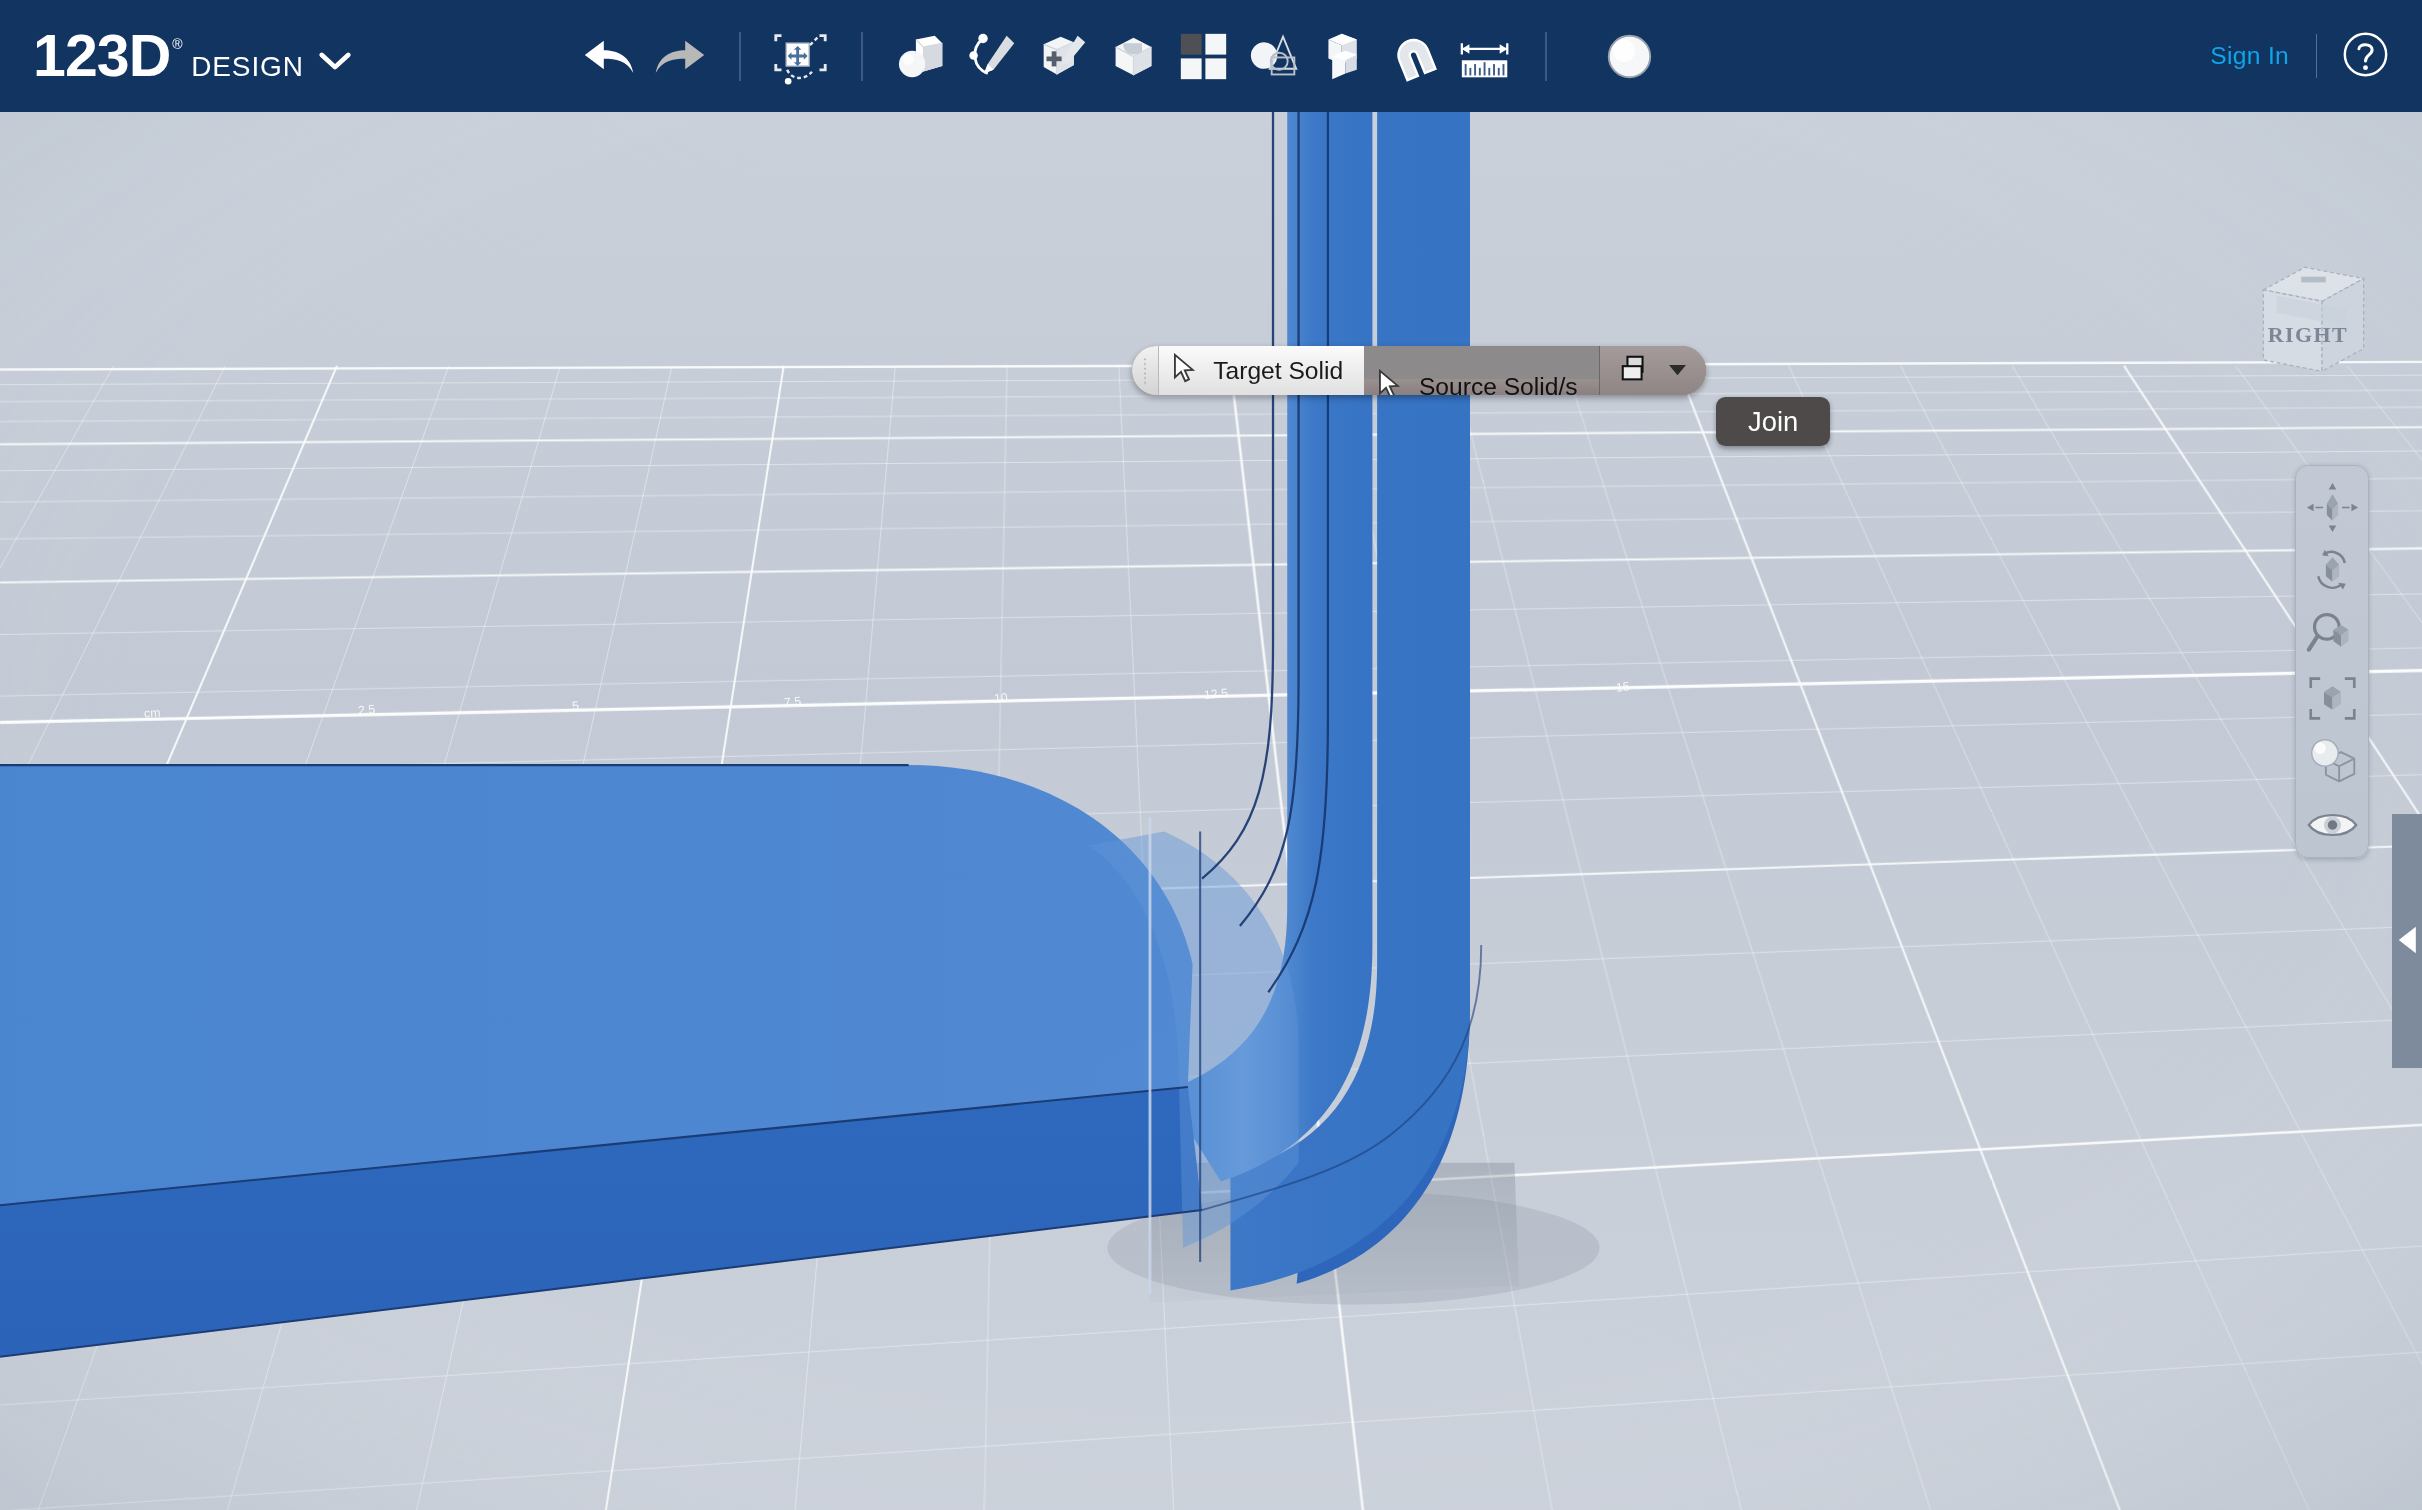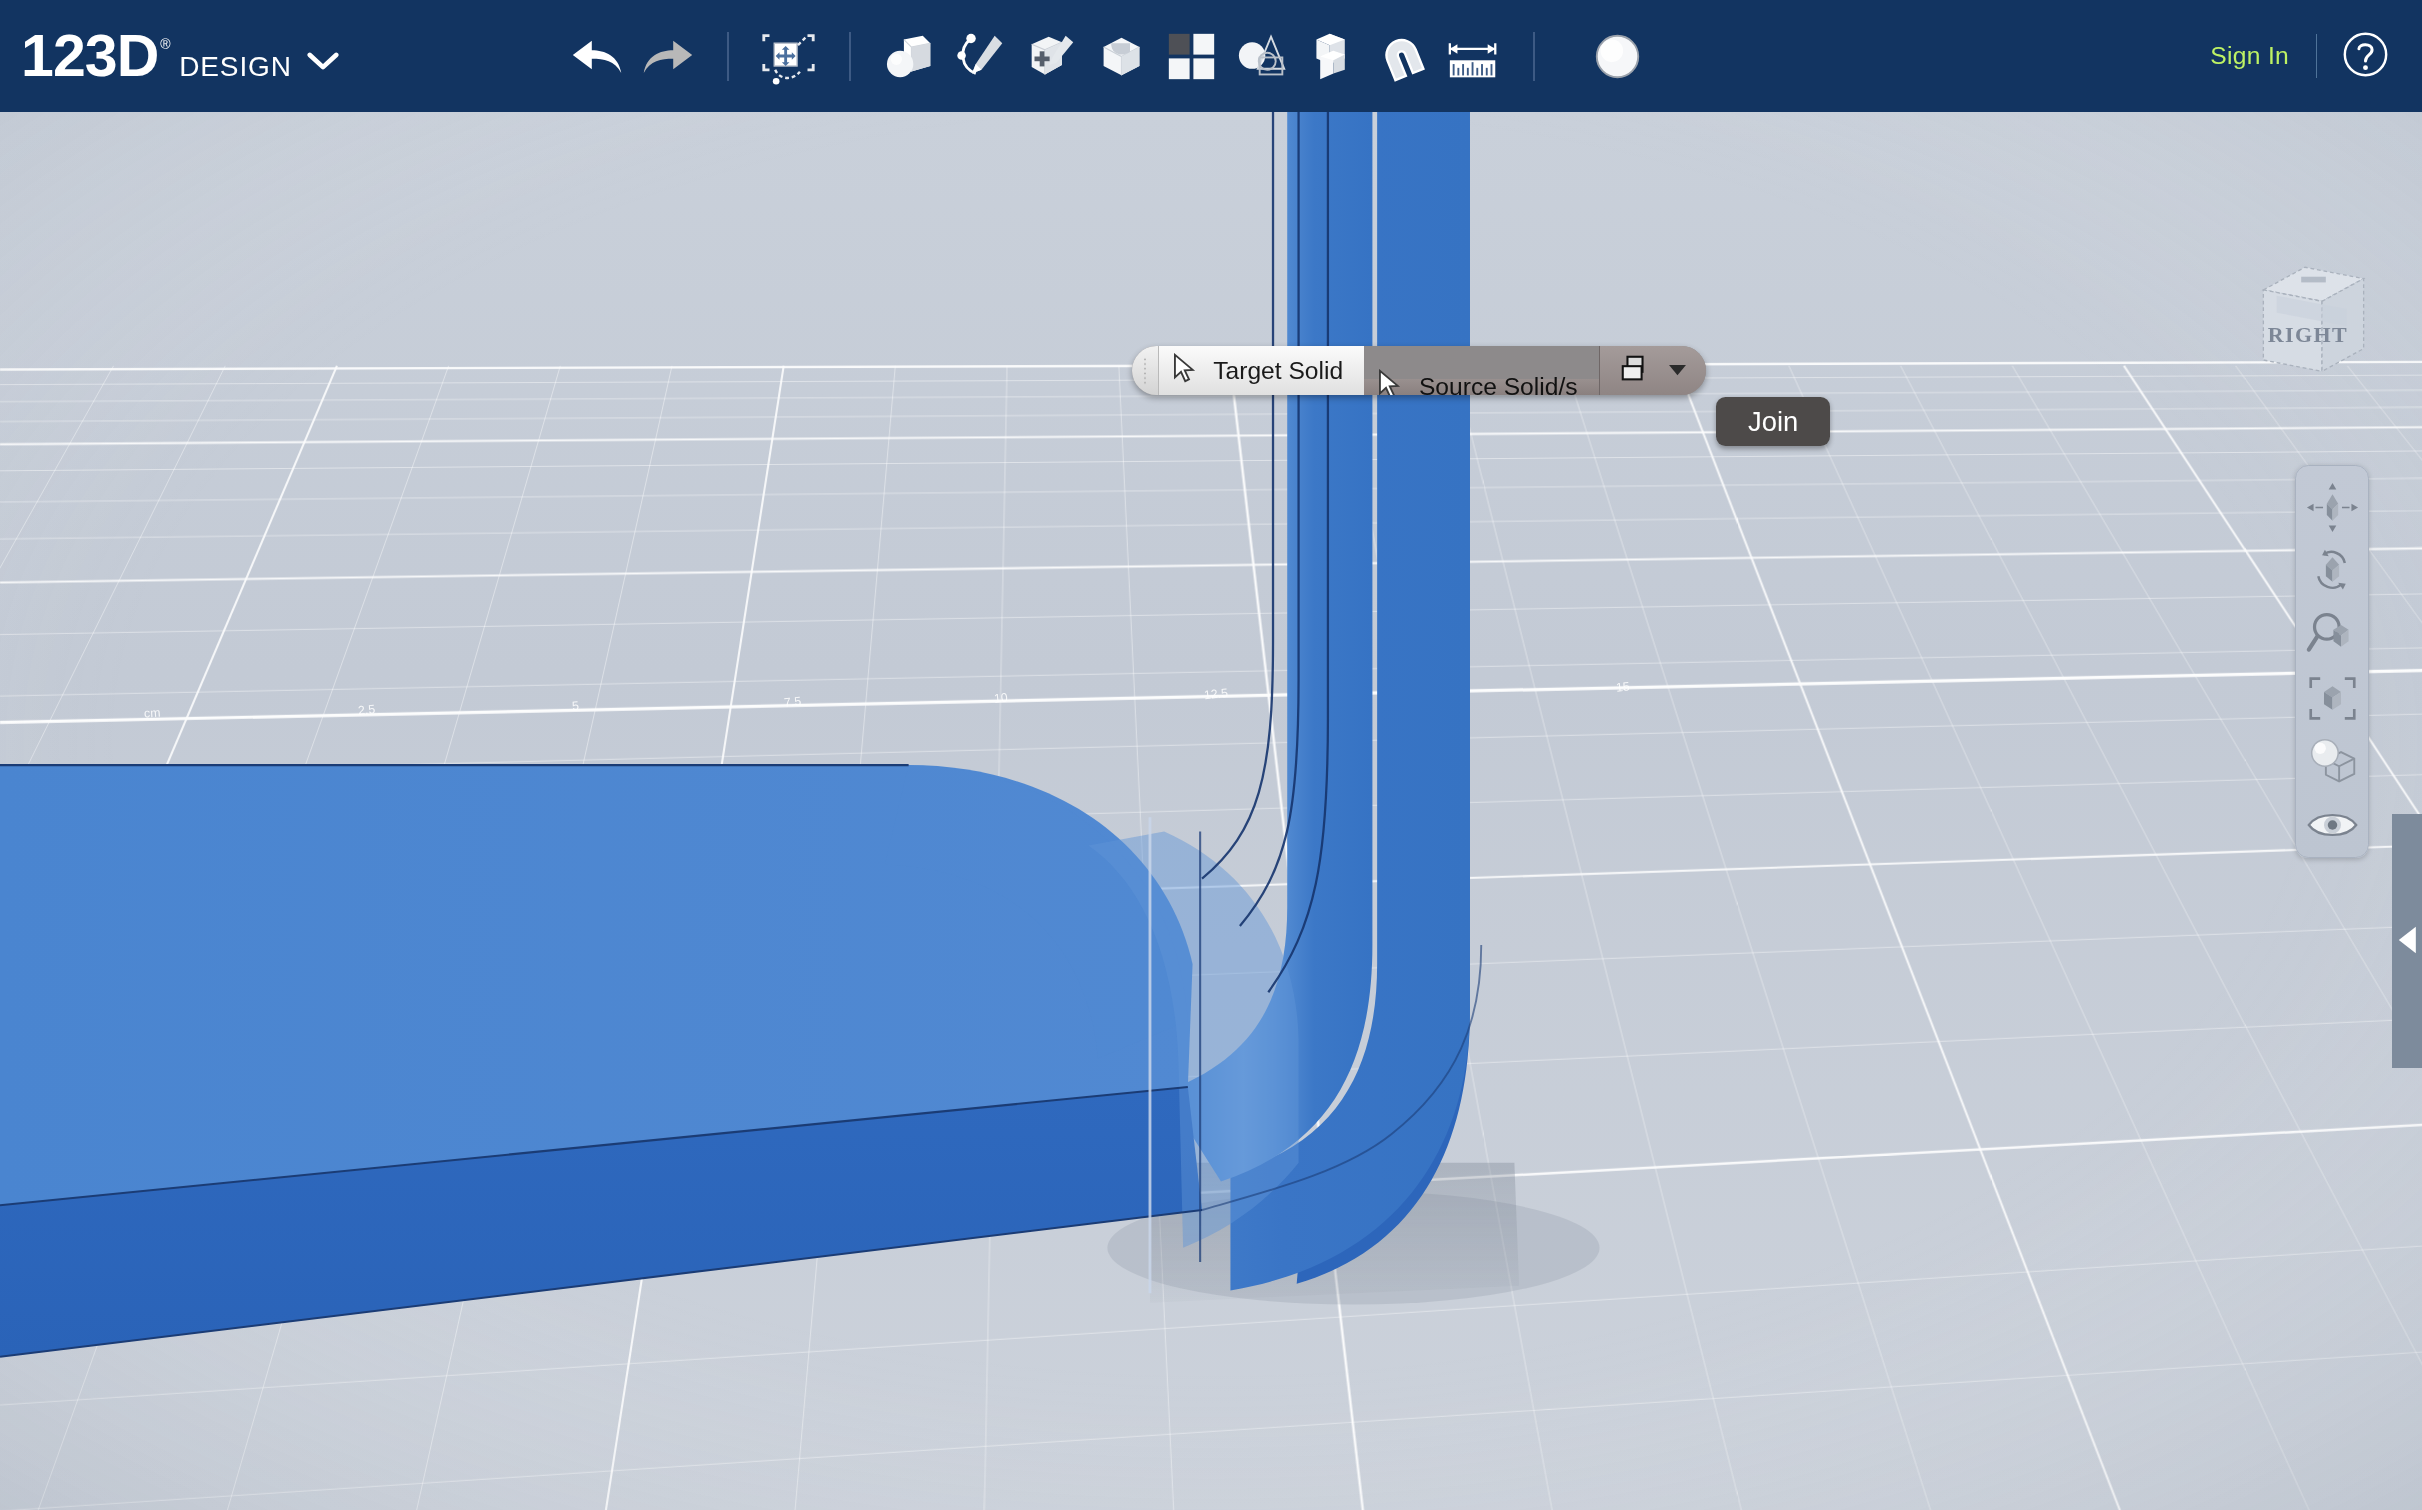--- a/index.html
+++ b/index.html
@@ -10,21 +10,21 @@
     position:relative;
   }
 
   
   #topbar{
     position:absolute; left:0; top:0; width:2423px; height:112px;
     background:#123461;
     display:flex; align-items:center;
     z-index:40;
   }
-  #logo-block{ display:flex; align-items:baseline; margin-left:21px;text-align:right; }
+  #logo-block{ display:flex; align-items:baseline; margin-left:33px;text-align:right; }
   #logo-123d{
     font-size:59px; font-weight:bold; color:#fff; letter-spacing:-0.9px;
     line-height:1; font-family:"Liberation Sans", sans-serif;
   }
   #logo-reg{ font-size:14px; color:#fff; vertical-align:super; margin-left:1.9px; position:relative; top:-26.5px;}
   #logo-design{
     font-size:28px; color:#fff; letter-spacing:0.9px; margin-left:8.5px;
     font-family:"Liberation Sans", sans-serif;
   }
   #logo-caret{ margin-left:15px; position:relative; top:-3.8px; }
@@ -33,21 +33,21 @@
   #tools-undo{ display:flex; align-items:center; margin-left:223px; }
   .tb-btn{
     width:59px; height:59px; display:flex; align-items:center; justify-content:center;
     cursor:pointer; margin:0 5.7px;
   }
   #tools-main{ display:flex; align-items:center; }
   #topbar-right{
     margin-left:auto; display:flex; align-items:center; margin-right:34px;
   }
   #signin{
-    color:#bef264; font-size:24.6px; letter-spacing:0.3px; cursor:pointer; margin-right:26.5px;
+    color:#0ea5e9; font-size:24.6px; letter-spacing:0.3px; cursor:pointer; margin-right:26.5px;
   }
   #help-sep{ width:1.9px; height:44px; background:#4f7399; margin-right:24.6px; }
 
   
   #viewport{
     position:absolute; left:0; top:112px; width:2423px; height:1399px;
     overflow:hidden;
     background:linear-gradient(180deg,#c9d0da 0%, #c3cad5 55%, #c8ced7 100%);
   }
   #grid-svg{ position:absolute; left:0; top:0; }

